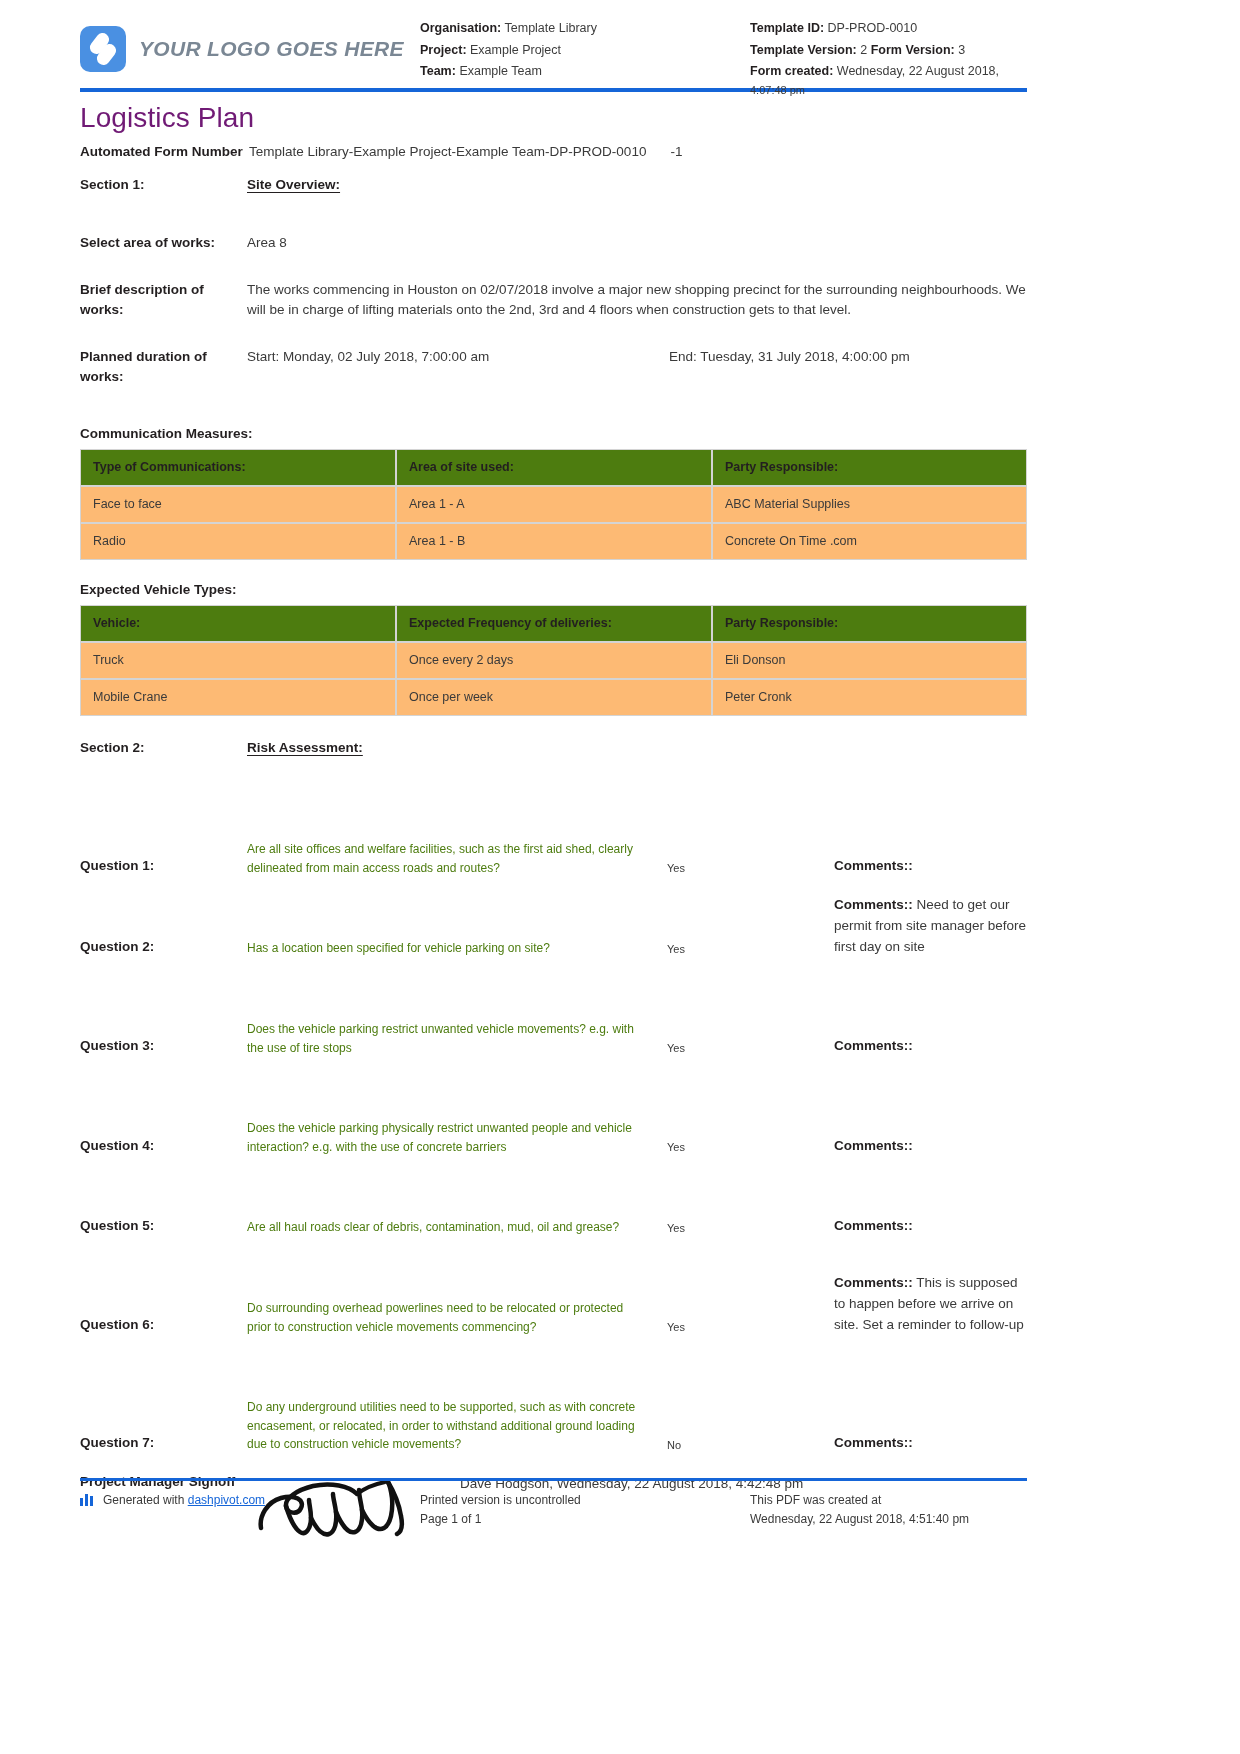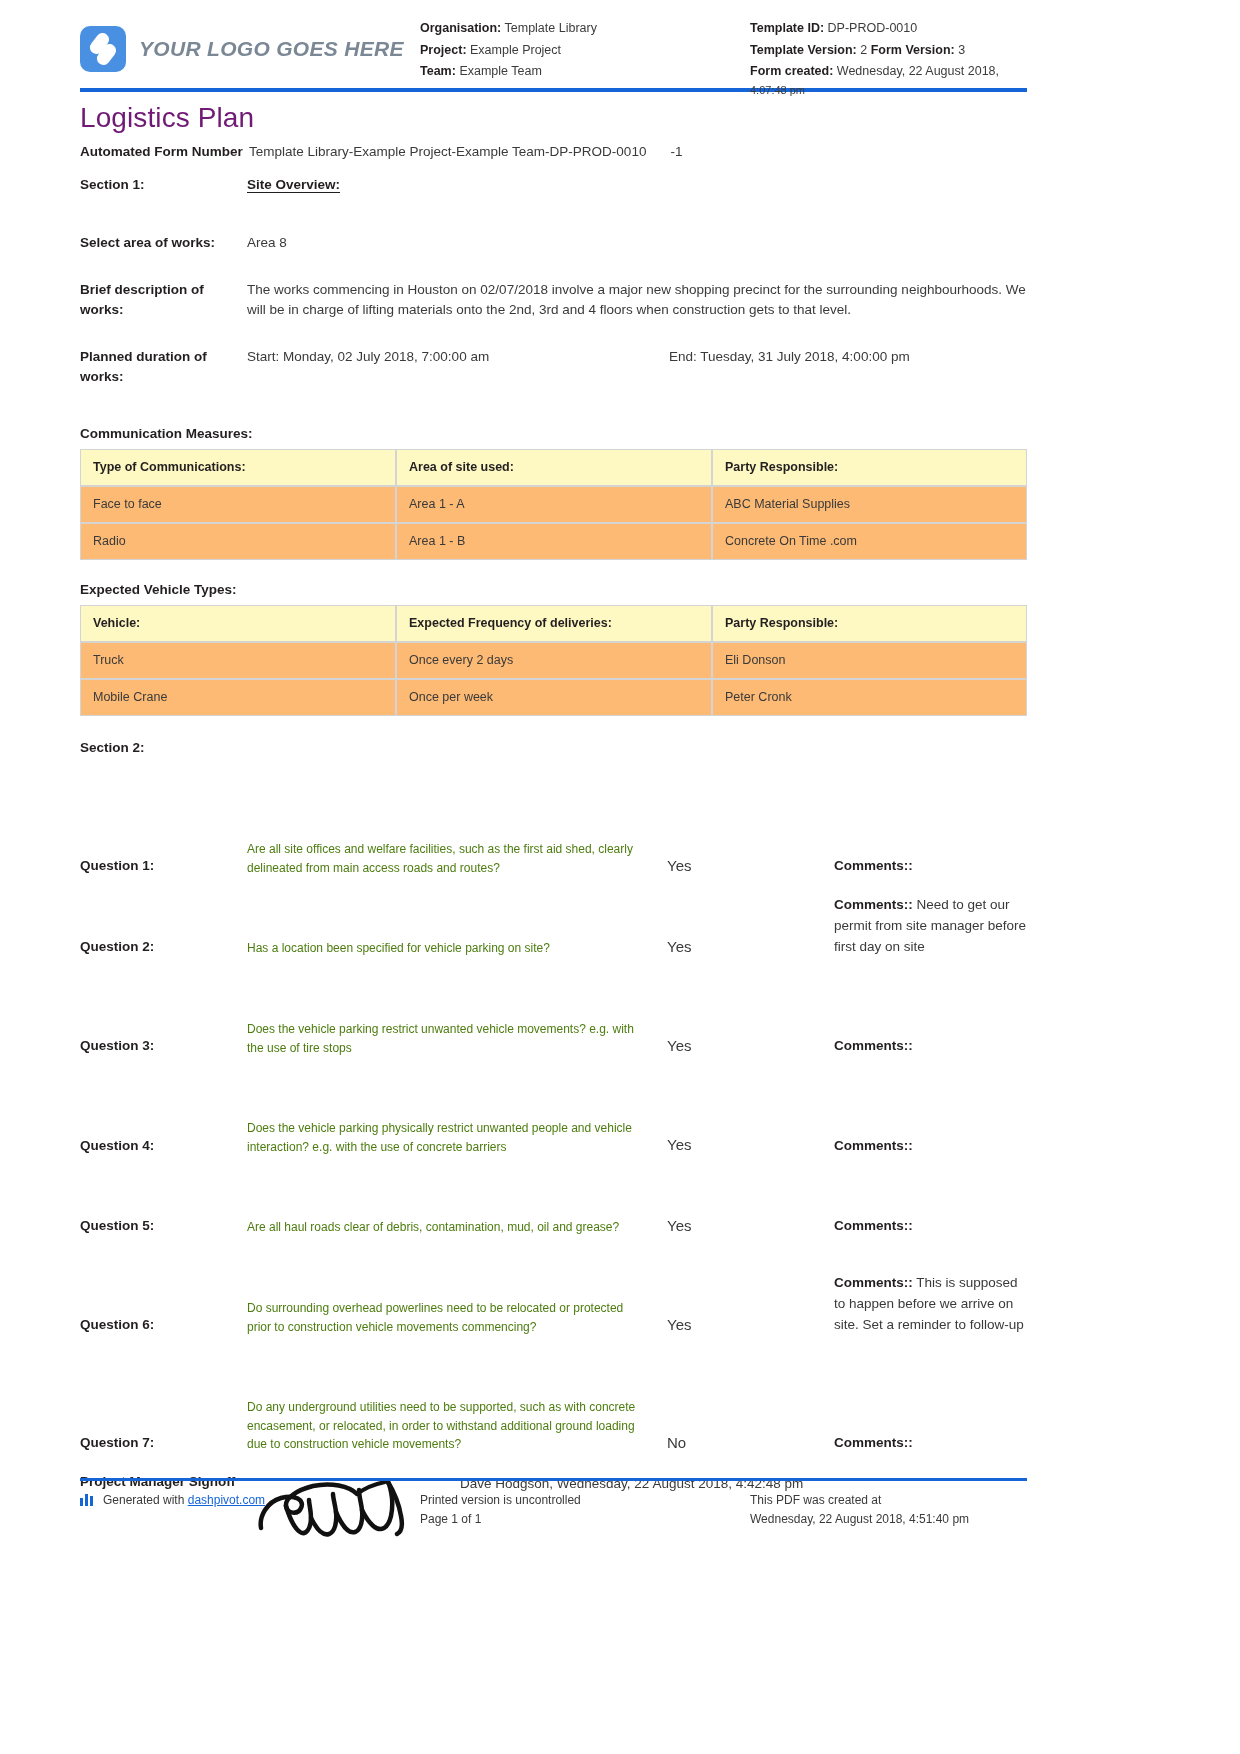--- a/index.html
+++ b/index.html
@@ -147,21 +147,21 @@
   }
   table.grid th, table.grid td {
     border: 1px solid #d4d4d4;
     padding: 10px 12px;
     font-size: 12.5px;
     text-align: left;
     vertical-align: middle;
     height: 37px;
   }
   table.grid th {
-    background: #fef9c3;
+    background: #4d7c0f;
     font-weight: bold;
     color: #231f20;
     font-size: 12.5px;
   }
   table.grid td {
     background: #fdba74;
     color: #3a3a3a;
   }
   .col-a { width: 316px; }
   .col-b { width: 316px; }
@@ -182,21 +182,21 @@
   .q-text {
     flex: 0 0 420px;
     font-size: 12px;
     line-height: 1.55;
     color: #4d7c0f;
     padding-right: 28px;
     margin-top: 44px;
   }
   .q-answer {
     flex: 0 0 167px;
-    font-size: 15px;
+    font-size: 11px;
     line-height: 1.55;
     color: #3a3a3a;
   }
   .q-comments {
     flex: 1 1 auto;
     font-size: 13.5px;
     line-height: 1.55;
     color: #3a3a3a;
   }
   .q-comments b {
@@ -411,20 +411,21 @@
         <tr>
           <td>Mobile Crane</td>
           <td>Once per week</td>
           <td>Peter Cronk</td>
         </tr>
       </tbody>
     </table>
 
     <div class="frow">
       <div class="flabel">Section 2:</div>
+      <div class="fvalue underline-bold">Risk Assessment:</div>
     </div>
 
     <div class="spacer-md"></div>
 
     <div>
       <div class="qrow">
         <div class="q-label">Question 1:</div>
         <div class="q-text">Are all site offices and welfare facilities, such as the first aid shed, clearly delineated from main access roads and routes?</div>
         <div class="q-answer">Yes</div>
         <div class="q-comments">

